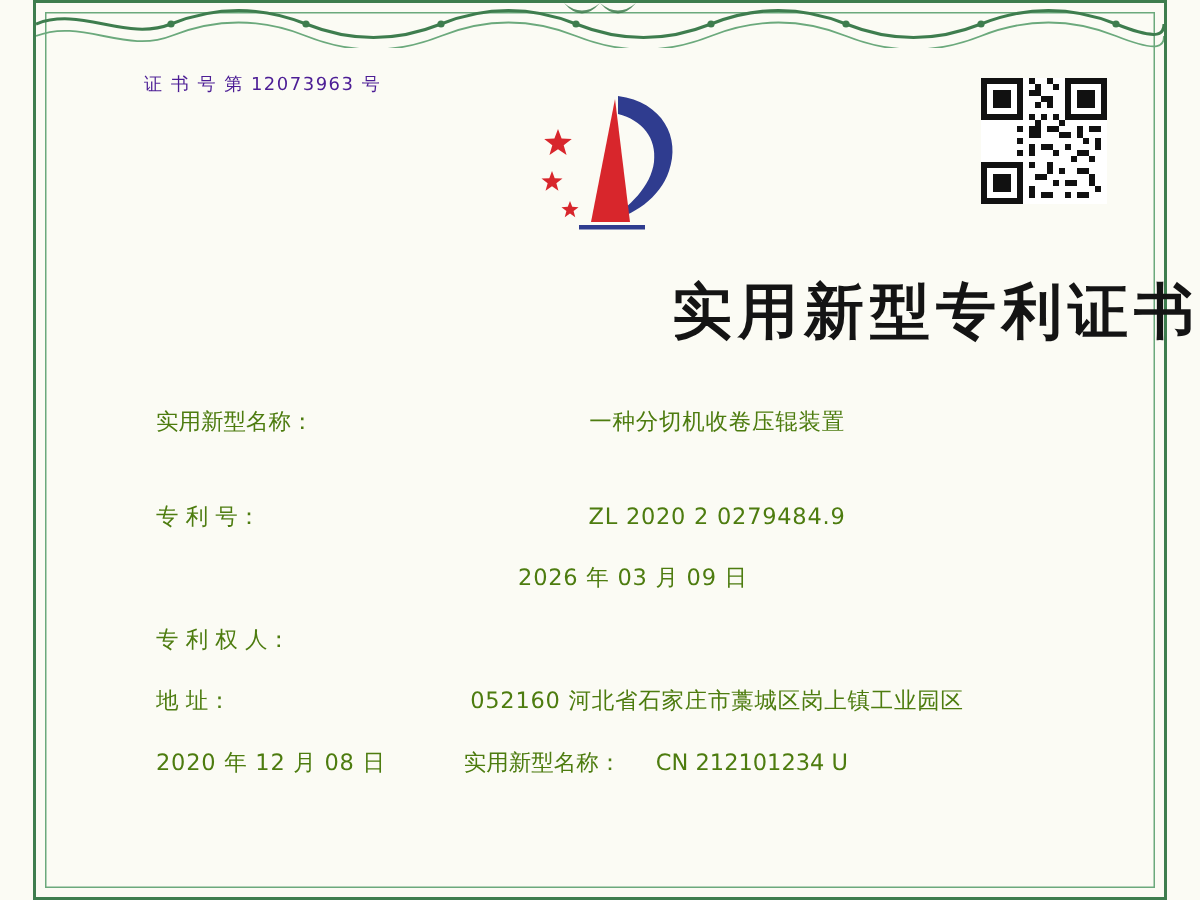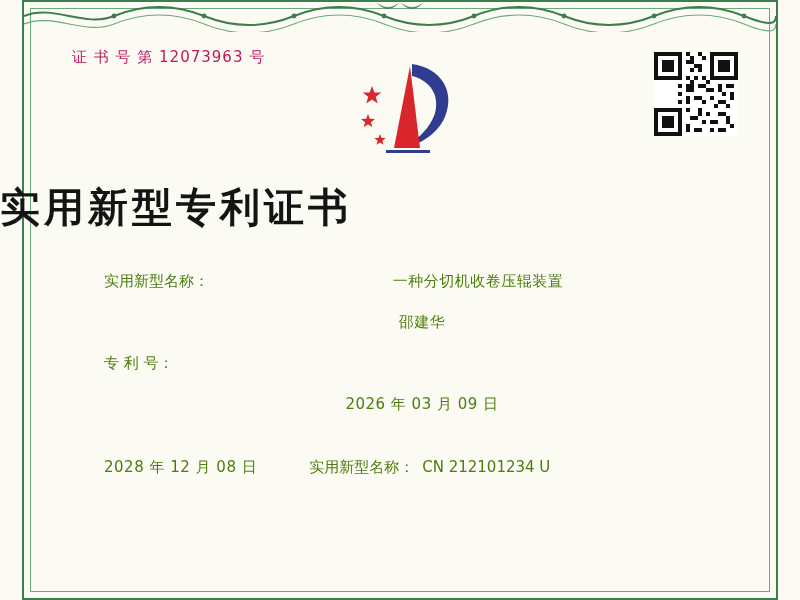--- a/index.html
+++ b/index.html
@@ -61,45 +61,45 @@
     top: 52px;
     width: 84px;
     height: 84px;
     background: #ffffff;
   }
   .qr svg { display: block; }
 
   
   .serial {
     position: absolute;
-    left: 72px;
+    left: 96px;
     top: 48px;
-    font-size: 15px;
-    color: #be185d;
+    font-size: 12px;
+    color: #4c1d95;
     letter-spacing: 1px;
     white-space: nowrap;
   }
 
   
   .logo {
     position: absolute;
     left: 350px;
     top: 52px;
     width: 110px;
     height: 110px;
   }
   .logo svg { display: block; }
 
   
   .main-title {
     position: absolute;
     left: 0;
     right: 0;
     top: 180px;
-    text-align: left;
+    text-align: right;
     font-family: "DejaVu Serif", "Liberation Serif", serif;
     font-size: 40px;
     font-weight: bold;
     color: #141414;
     letter-spacing: 4px;
   }
 
   
   .fields {
     position: absolute;
@@ -137,21 +137,21 @@
   }
   .dual .second-label {
     width: auto;
     flex: 0 0 auto;
     margin-left: 52px;
     display: flex;
     justify-content: flex-start;
   }
   .dual .second-value {
     flex: 0 0 auto;
-    margin-left: 8px;
+    margin-left: 23px;
   }
 </style>
 </head>
 <body>
 
 <div class="certificate">
 
   <div class="border-outer"></div>
   <div class="border-inner"></div>
 
@@ -272,35 +272,40 @@
   <div class="main-title">实用新型专利证书</div>
 
   <div class="fields">
 
     <div class="field-row">
       <span class="field-label plain">实用新型名称：</span>
       <span class="field-value">一种分切机收卷压辊装置</span>
     </div>
 
     <div class="field-row">
-      <span class="field-value">邵建华</span>
     </div>
 
     <div class="field-row">
       <span class="field-label plain">专  利  号：</span>
+      <span class="field-value">ZL 2020 2 0279484.9</span>
     </div>
 
     <div class="field-row">
       <span class="field-value">2026 年 03 月 09 日</span>
     </div>
 
     <div class="field-row">
-    </div>
-
+      <span class="field-label plain">专 利 权 人：</span>
+    </div>
+
+    <div class="field-row">
+      <span class="field-label plain">地      址：</span>
+      <span class="field-value">052160 河北省石家庄市藁城区岗上镇工业园区</span>
+    </div>
 
     <div class="field-row dual">
-      <span class="field-value" style="flex:0 0 auto;">2028 年 12 月 08 日</span>
+      <span class="field-value" style="flex:0 0 auto;">2020 年 12 月 08 日</span>
       <span class="second-label">实用新型名称：</span>
       <span class="second-value">CN 212101234 U</span>
     </div>
 
   </div>
 </div>
 
 </body></html>

